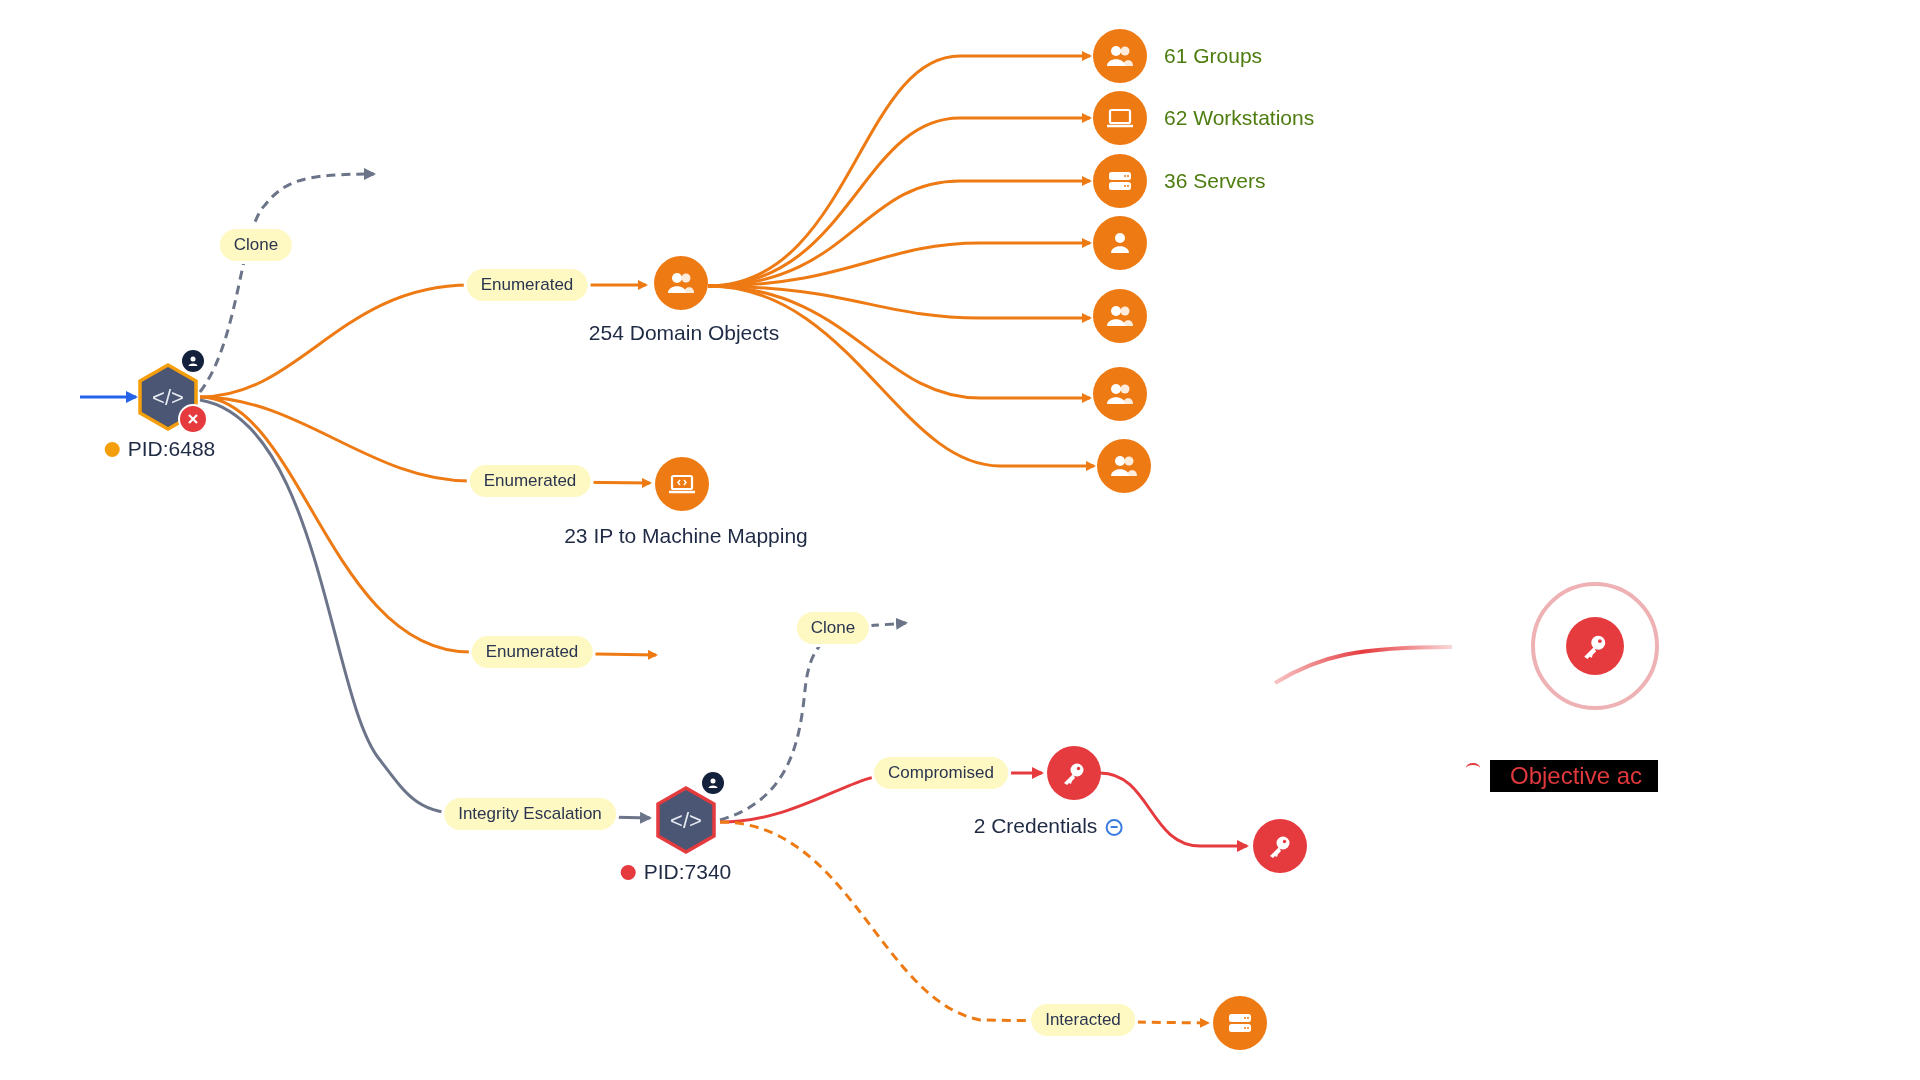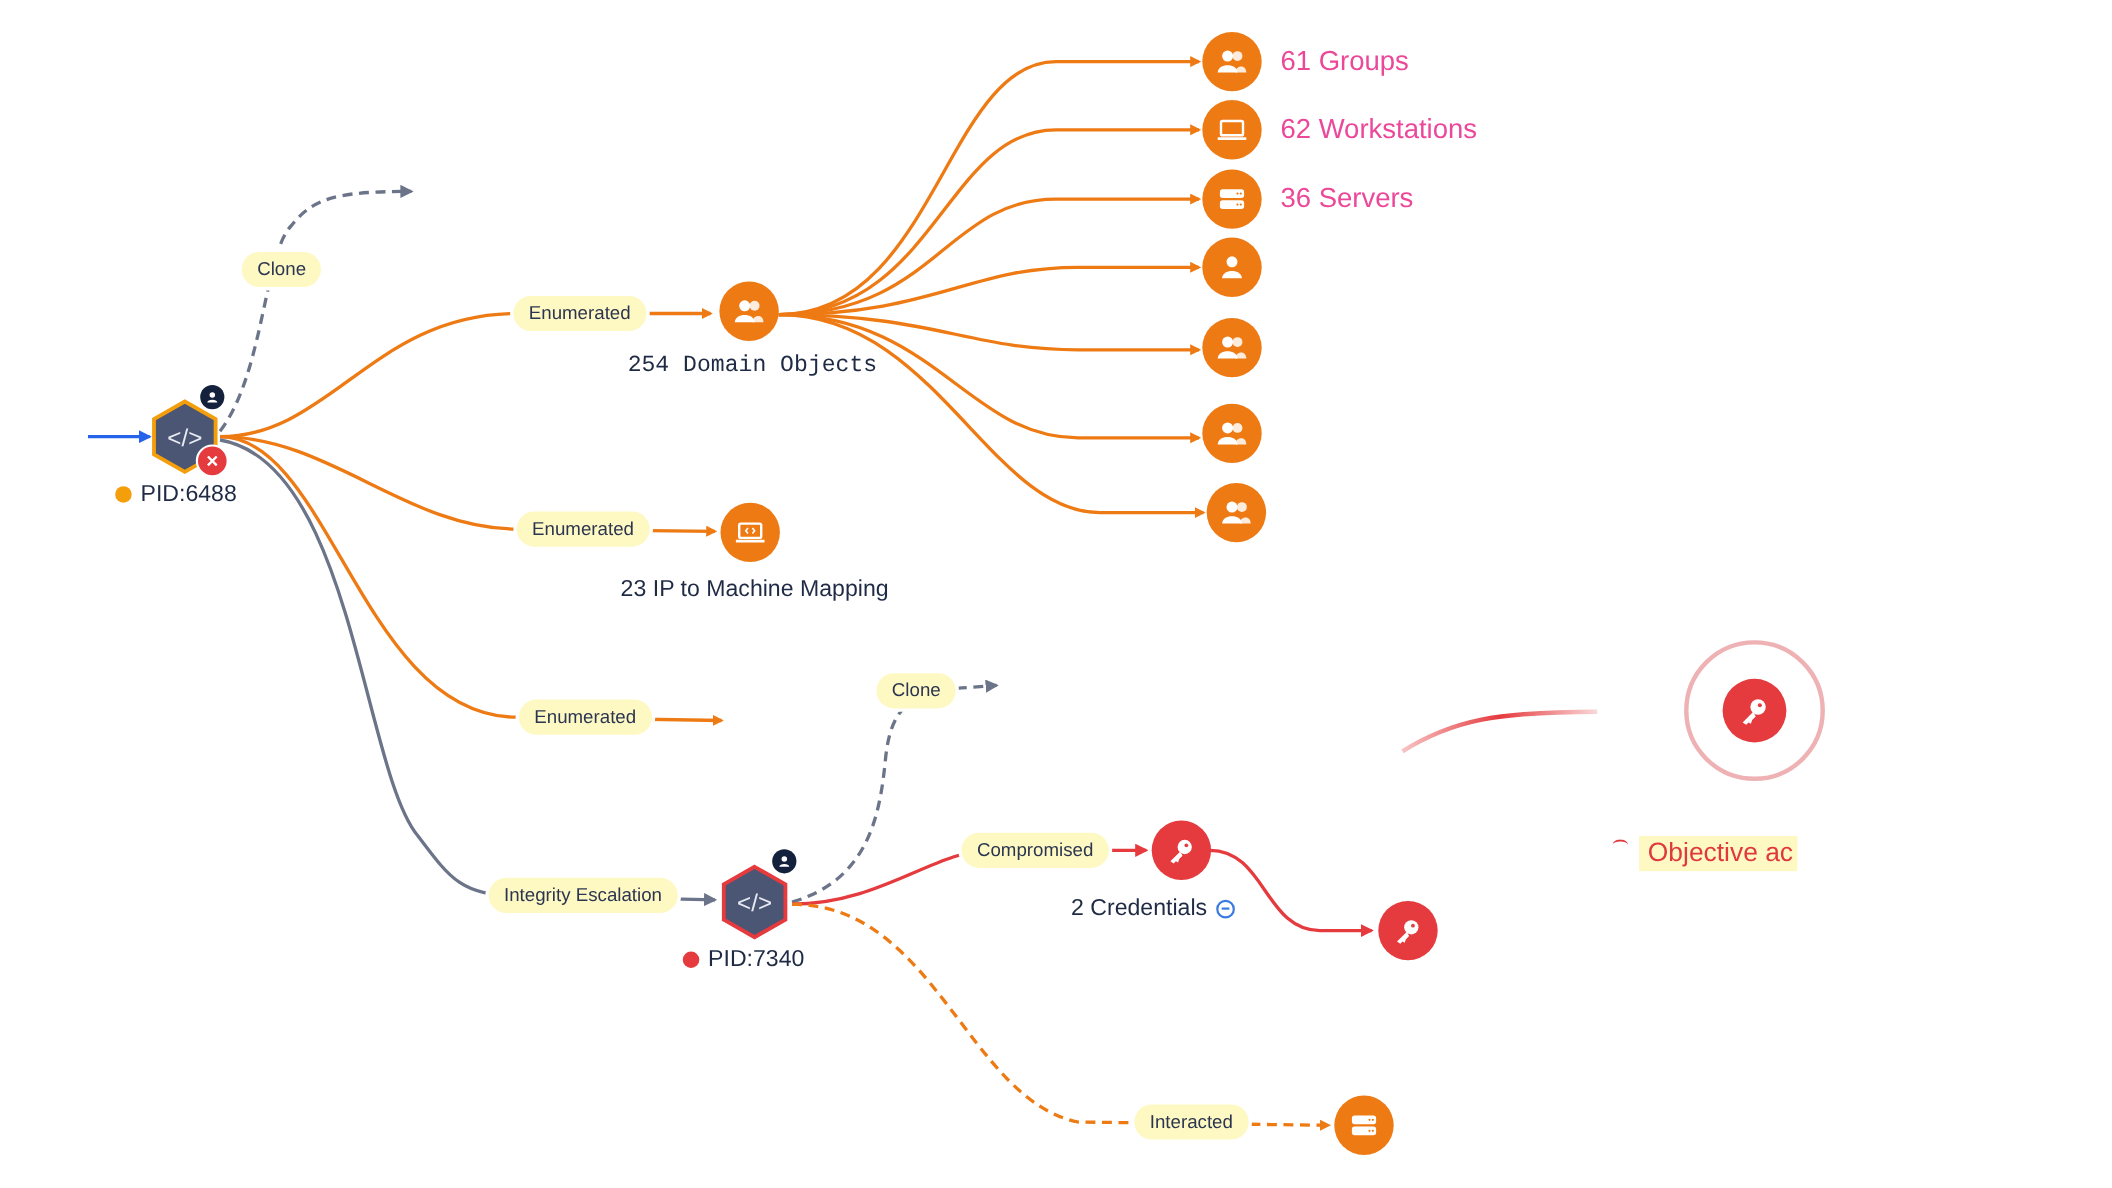--- a/index.html
+++ b/index.html
@@ -4,37 +4,37 @@
 <style>
   html, body { margin:0; padding:0; background:#ffffff; }
   body { width:1920px; height:1080px; position:relative; overflow:hidden;
          font-family:"Liberation Sans", sans-serif; color:#1f2a44; }
   #graph { position:absolute; left:0; top:0; width:1920px; height:1080px; }
   .pill { position:absolute; transform:translate(-50%,-50%); background:#fef9c3;
           border-radius:16px; padding:6px 14px; font-size:17px; color:#2b3550;
           white-space:nowrap; box-shadow:0 0 0 3px #ffffff; }
   .nlabel { position:absolute; transform:translate(-50%,-50%); font-size:21px;
             color:#1f2a44; white-space:nowrap; }
-  .slabel { position:absolute; transform:translate(0,-50%); font-size:25px;
-            color:#ec4899; white-space:nowrap; }
+  .slabel { position:absolute; transform:translate(0,-50%); font-size:21px;
+            color:#4d7c0f; white-space:nowrap; }
   .pid { position:absolute; transform:translate(-50%,-50%); font-size:21px; color:#1f2a44;
          white-space:nowrap; display:flex; align-items:center; gap:8px; }
   .dot { width:15px; height:15px; border-radius:50%; display:inline-block; }
   .node { position:absolute; transform:translate(-50%,-50%); border-radius:50%;
           display:flex; align-items:center; justify-content:center; }
   .node.orange { width:54px; height:54px; background:#ee7a14; }
   .node.red { width:54px; height:54px; background:#e53a3e; }
   .badge { position:absolute; transform:translate(-50%,-50%); border-radius:50%;
            display:flex; align-items:center; justify-content:center; }
   .objring { position:absolute; transform:translate(-50%,-50%); width:128px; height:128px;
              border-radius:50%; border:4px solid #eeb1b4; box-sizing:border-box; background:#fff; }
   .objinner { position:absolute; transform:translate(-50%,-50%); width:58px; height:58px;
               border-radius:50%; background:#e53a3e; display:flex; align-items:center; justify-content:center; }
   .objlabel { position:absolute; transform:translate(0,-50%); font-size:24px; color:#e0383c;
-              background:#fef9c3; padding:2px 8px; white-space:nowrap; width:128px; overflow:hidden;text-align:right; }
+              background:#000000; padding:2px 20px; white-space:nowrap; width:128px; overflow:hidden;text-align:right; }
   .collapse-icon { display:inline-flex; width:17px; height:17px; border:2px solid #3b7be0;
                    border-radius:50%; align-items:center; justify-content:center; box-sizing:border-box;
                    margin-left:8px; vertical-align:middle; }
   .collapse-icon::after { content:""; width:7px; height:2px; background:#3b7be0; }
 </style>
 </head>
 <body>
 
 <svg id="graph" viewBox="0 0 1920 1080" xmlns="http://www.w3.org/2000/svg">
   <defs>
@@ -127,21 +127,21 @@
 <div class="pill" style="left:1083px;top:1020px;">Interacted</div>
 
 <div class="node orange" style="left:681px;top:283px;">
   <svg width="30" height="24" viewBox="0 0 30 24">
       <circle cx="11" cy="7" r="5" fill="#fff"></circle>
       <circle cx="20" cy="7" r="4.5" fill="#fff" opacity="0.85"></circle>
       <path d="M2,22 C2,13 20,13 20,22 z" fill="#fff"></path>
       <path d="M18,22 C18,15 28,14 28,22 z" fill="#fff" opacity="0.85"></path>
     </svg>
 </div>
-<div class="nlabel" style="left:684px;top:333px;font-family:Liberation Mono, monospace;">254 Domain Objects</div>
+<div class="nlabel" style="left:684px;top:333px;">254 Domain Objects</div>
 
 <div class="node orange" style="left:682px;top:484px;">
   <svg width="28" height="22" viewBox="0 0 28 22">
       <rect x="4" y="3" width="20" height="13" rx="1.5" fill="none" stroke="#fff" stroke-width="2.2"></rect>
       <path d="M1,19 L27,19" stroke="#fff" stroke-width="2.5"></path>
       <path d="M12,7 L10,9.5 L12,12 M16,7 L18,9.5 L16,12" stroke="#fff" stroke-width="1.5" fill="none"></path>
     </svg>
 </div>
 <div class="nlabel" style="left:686px;top:536px;">23 IP to Machine Mapping</div>
 

